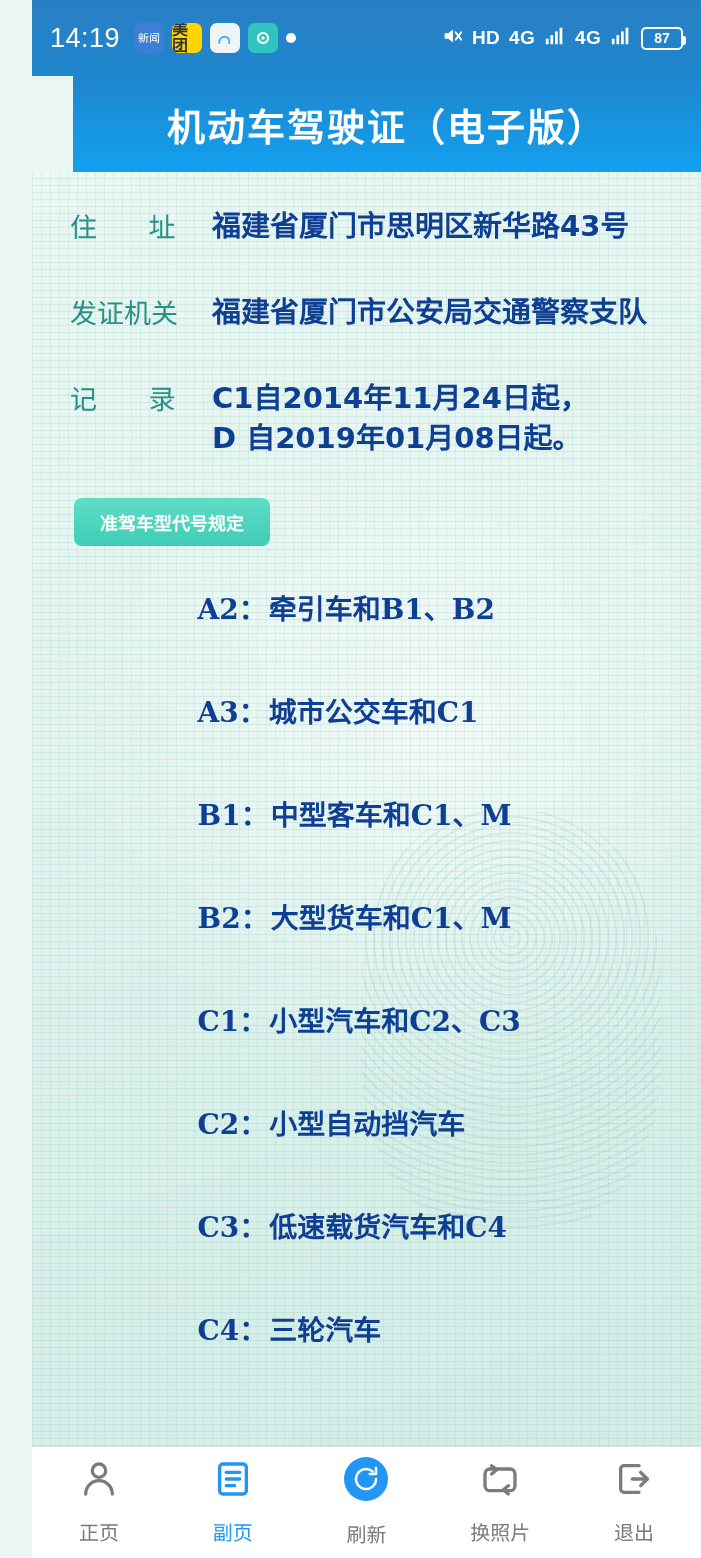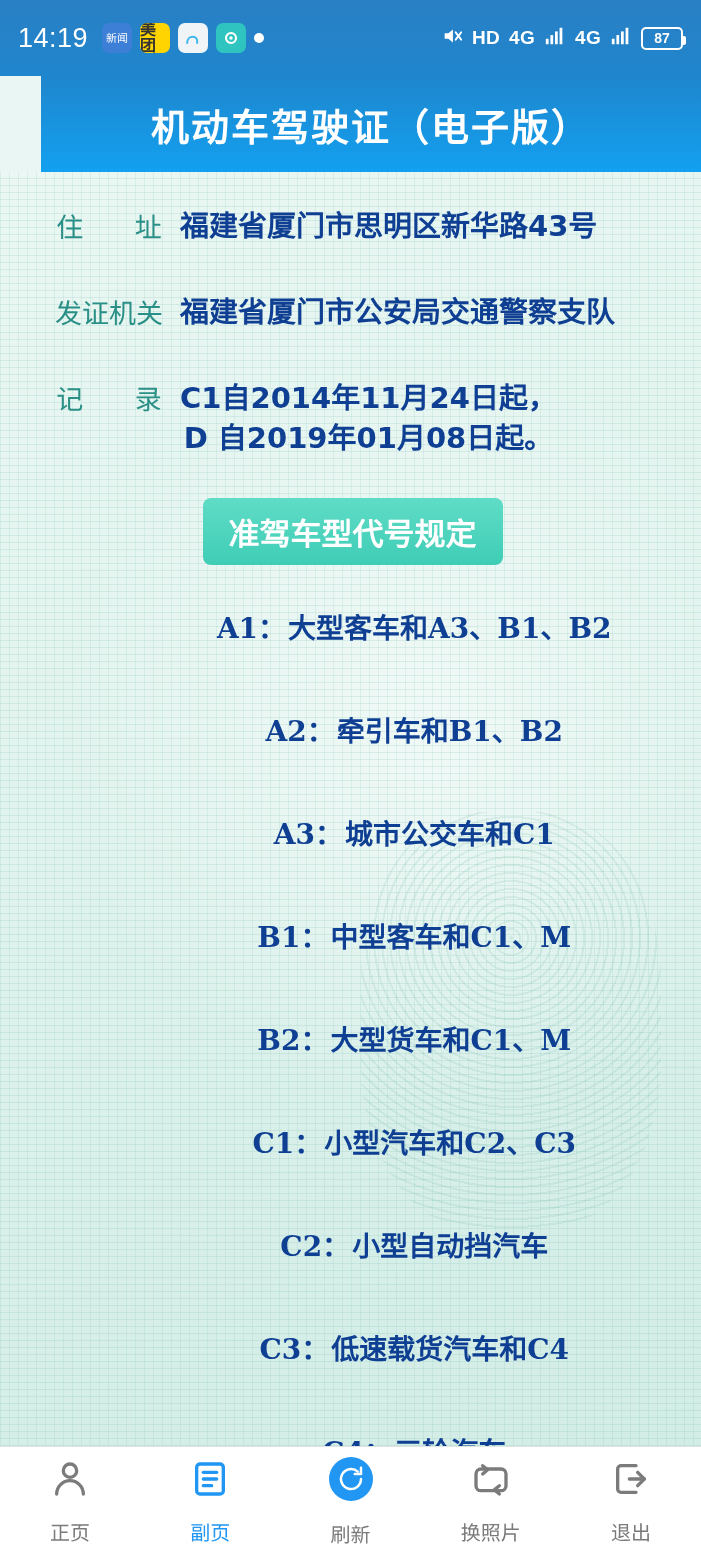--- a/index.html
+++ b/index.html
@@ -10,20 +10,21 @@
     font-family: "Liberation Sans", sans-serif;
     background: #ffffff;
   }
   .phone {
     position: relative;
     width: 701px;
     height: 1558px;
     display: flex;
     flex-direction: column;
     background: #e9f6f3;
+    padding-left: 32px;
   }
 
   
   .statusbar {
     height: 76px;
     background: #1f7fd4;
     background: linear-gradient(180deg, #2a7fc4 0%, #1f86cd 100%);
     display: flex;
     align-items: center;
     padding: 0 18px;
@@ -117,21 +118,20 @@
       repeating-radial-gradient(circle at 50% 30%, rgba(110,180,165,0.18) 0px, rgba(110,180,165,0.18) 2px, rgba(0,0,0,0) 2px, rgba(0,0,0,0) 8px);
     border-radius: 40%;
     pointer-events: none;
     opacity: .85;
   }
   .card-inner {
     position: relative;
     z-index: 2;
     padding: 34px 38px 8px 38px;
     color: #123f8f;
-    text-align: center;
   }
 
   .field {
     display: flex;
     align-items: flex-start;
     margin-bottom: 46px;
     font-family: "DejaVu Sans", sans-serif;
   }
   .field .label {
     color: #2a8f86;
@@ -148,21 +148,21 @@
     line-height: 1.38;
     white-space: pre-line;
   }
   .field.record { margin-bottom: 34px; }
 
   .chip {
     display: inline-block;
     background: #52d6c0;
     background: linear-gradient(180deg, #5fdcc6 0%, #3fcdb6 100%);
     color: #ffffff;
-    font-size: 31px;
+    font-size: 18px;
     font-weight: 700;
     border-radius: 8px;
     padding: 11px 26px;
     margin: 6px 0 22px 4px;
     font-family: "DejaVu Sans", sans-serif;
   }
 
   .codes { padding-left: 30px; }
   .code-row {
     font-size: 28px;
@@ -285,23 +285,20 @@
       <div class="field record">
         <div class="label">记      录</div>
         <div class="value">C1自2014年11月24日起，
 D 自2019年01月08日起。</div>
       </div>
 
       <div class="chip">准驾车型代号规定</div>
 
       <div class="codes">
         <div class="code-row">
-          <span class="ck">A1：</span><span>大型客车和A3、B1、B2</span>
-        </div>
-        <div class="code-row">
           <span class="ck">A2：</span><span>牵引车和B1、B2</span>
         </div>
         <div class="code-row">
           <span class="ck">A3：</span><span>城市公交车和C1</span>
         </div>
         <div class="code-row">
           <span class="ck">B1：</span><span>中型客车和C1、M</span>
         </div>
         <div class="code-row">
           <span class="ck">B2：</span><span>大型货车和C1、M</span>

